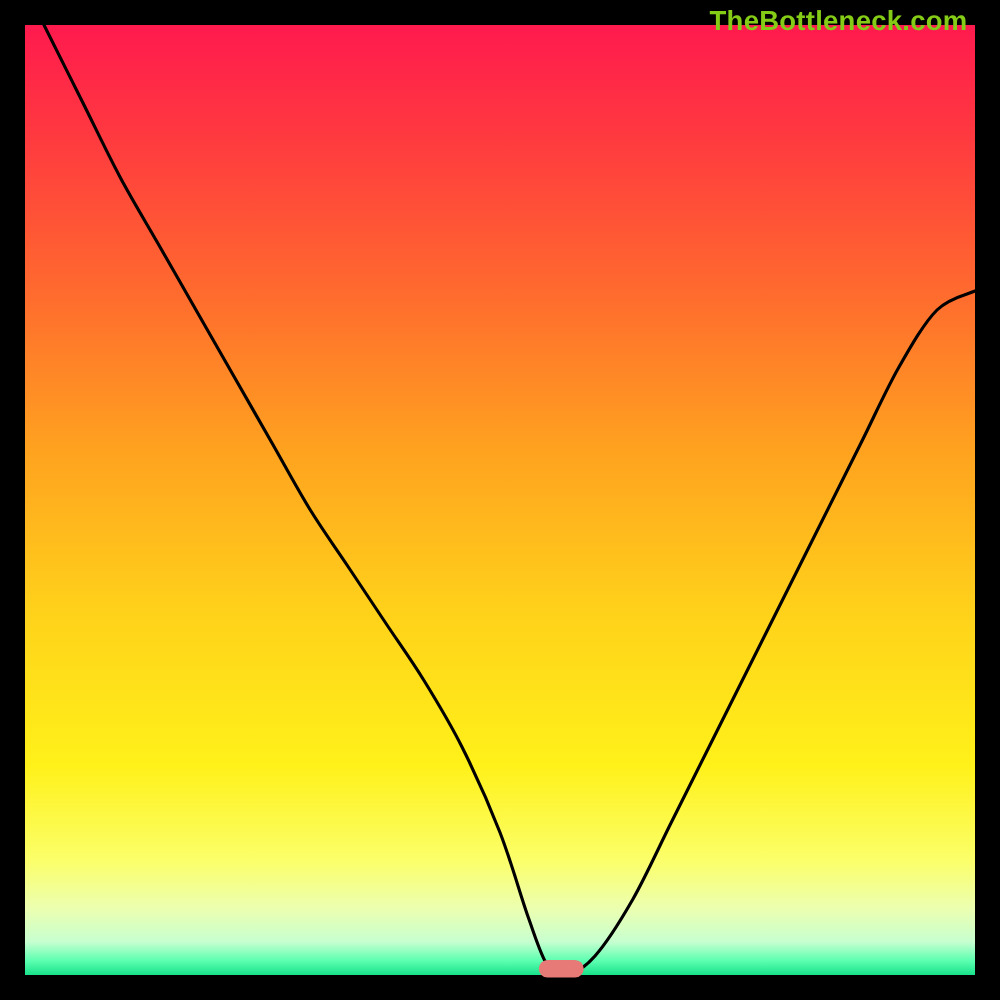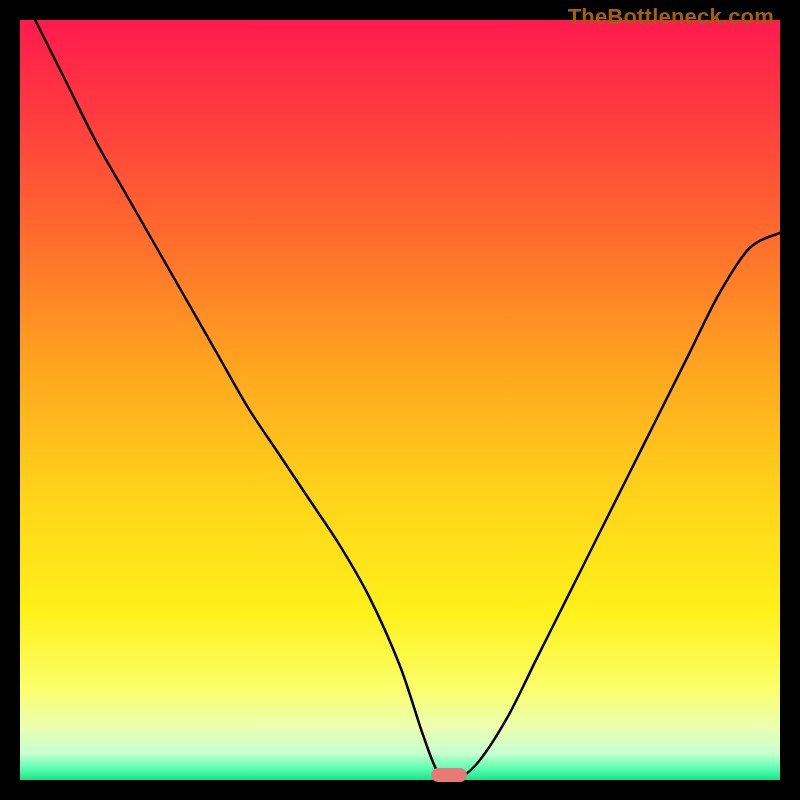--- a/index.html
+++ b/index.html
@@ -25,21 +25,21 @@
     width: 760px;
     height: 760px;
   }
   .watermark {
     position: absolute;
     top: 4px;
     right: 26px;
     font-family: Arial, Helvetica, sans-serif;
     font-size: 22px;
     font-weight: bold;
-    color: #a16207;
+    color: #84cc16;
     letter-spacing: 0.2px;
   }
   .marker {
     position: absolute;
     width: 36px;
     height: 14px;
     border-radius: 7px;
     background: #e77a77;
   }
 </style>

